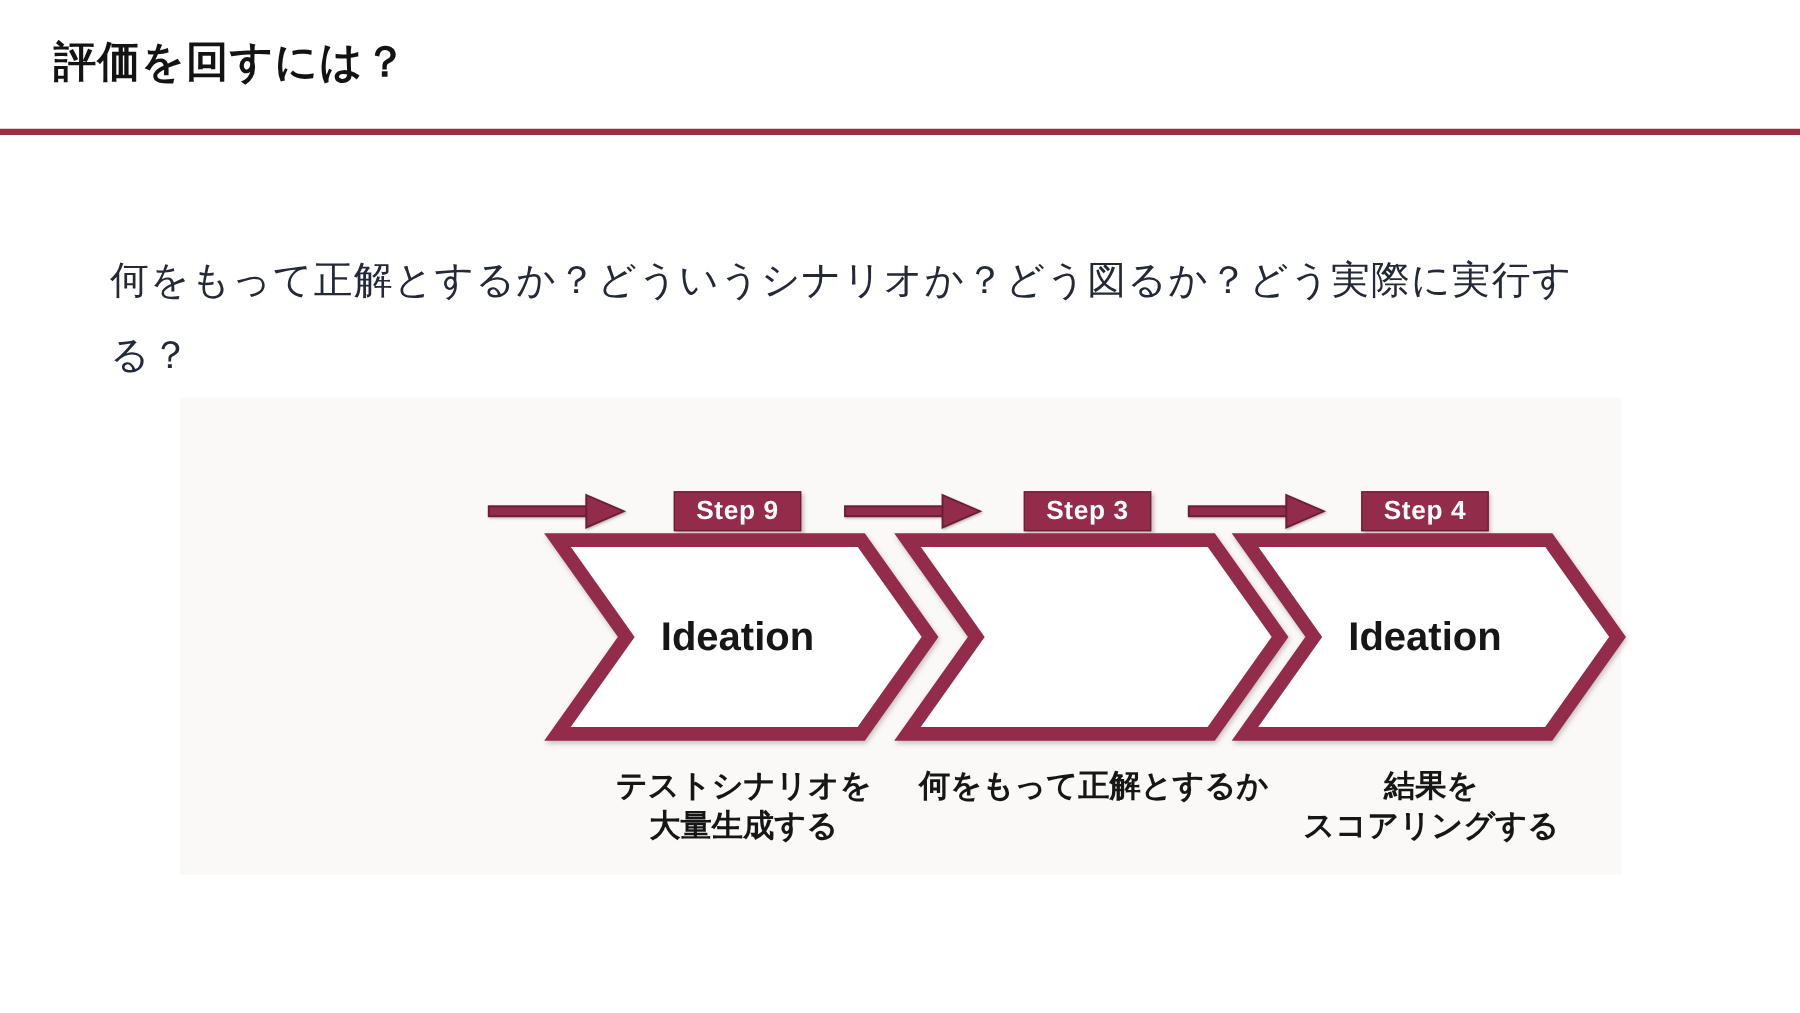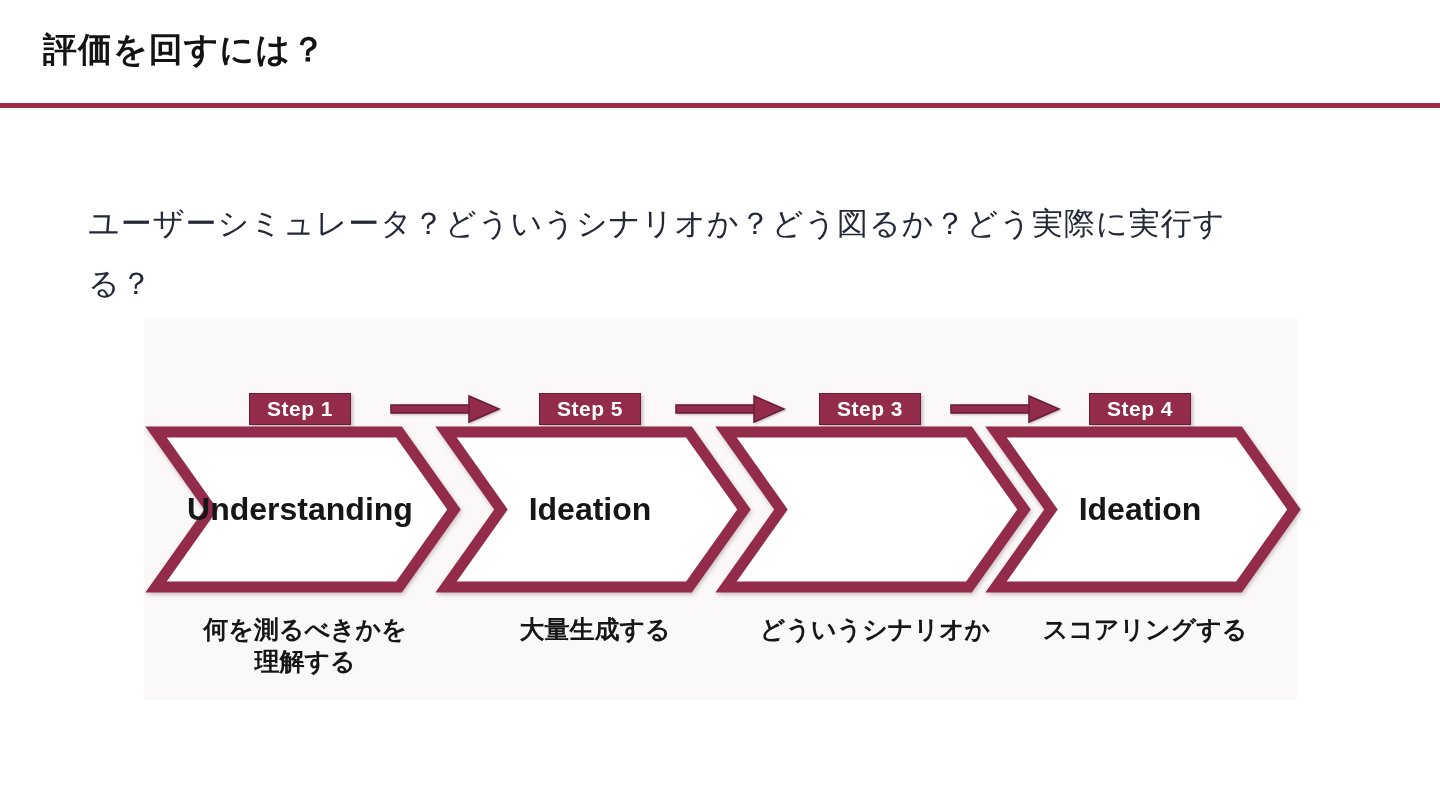--- a/index.html
+++ b/index.html
@@ -92,74 +92,63 @@
 </style>
 </head>
 <body>
 
 <div class="slide">
 
   <div class="slide-title">評価を回すには？</div>
   <div class="title-rule"></div>
 
   <div class="body-text">
-    <div>ユーザーシミュレータ？どういうシナリオか？どう図るか？どう実際に実行す</div>
+    <div>何をもって正解とするか？どういうシナリオか？どう図るか？どう実際に実行す</div>
     <div>る？</div>
   </div>
 
   <div class="diagram">
 
-    <div class="step" style="left:6px">
-      <div class="badge">
-        <span>Step 1</span>
-      </div>
-      <svg class="chev" viewBox="0 0 310 167">
-        <path class="chev-path" d="M6,6 L249,6 L304,83.5 L249,161 L6,161 L61,83.5 Z"></path>
-      </svg>
-      <div class="chev-label">Understanding</div>
-      <div class="caption">
-        <div>何を測るべきかを</div>
-        <div>理解する</div>
-      </div>
-    </div>
 
     <div class="step" style="left:296px">
       <div class="badge">
-        <span>Step 5</span>
+        <span>Step 9</span>
       </div>
       <svg class="chev" viewBox="0 0 310 167">
         <path class="chev-path" d="M6,6 L249,6 L304,83.5 L249,161 L6,161 L61,83.5 Z"></path>
       </svg>
       <div class="chev-label">Ideation</div>
       <div class="caption">
+        <div>テストシナリオを</div>
         <div>大量生成する</div>
       </div>
     </div>
 
     <div class="step" style="left:576px">
       <div class="badge">
         <span>Step 3</span>
       </div>
       <svg class="chev" viewBox="0 0 310 167">
         <path class="chev-path" d="M6,6 L249,6 L304,83.5 L249,161 L6,161 L61,83.5 Z"></path>
       </svg>
       <div class="caption">
-        <div>どういうシナリオか</div>
+        <div>何をもって正解とするか</div>
       </div>
     </div>
 
     <div class="step" style="left:846px">
       <div class="badge">
         <span>Step 4</span>
       </div>
       <svg class="chev" viewBox="0 0 310 167">
         <path class="chev-path" d="M6,6 L249,6 L304,83.5 L249,161 L6,161 L61,83.5 Z"></path>
       </svg>
       <div class="chev-label">Ideation</div>
       <div class="caption">
+        <div>結果を</div>
         <div>スコアリングする</div>
       </div>
     </div>
 
     <svg class="arrow" style="left:244px" viewBox="0 0 114 30">
       <rect class="ar" x="3" y="11" width="80" height="8"></rect>
       <polygon class="ar" points="81,2 111,15 81,28"></polygon>
     </svg>
     <svg class="arrow" style="left:529px" viewBox="0 0 114 30">
       <rect class="ar" x="3" y="11" width="80" height="8"></rect>

